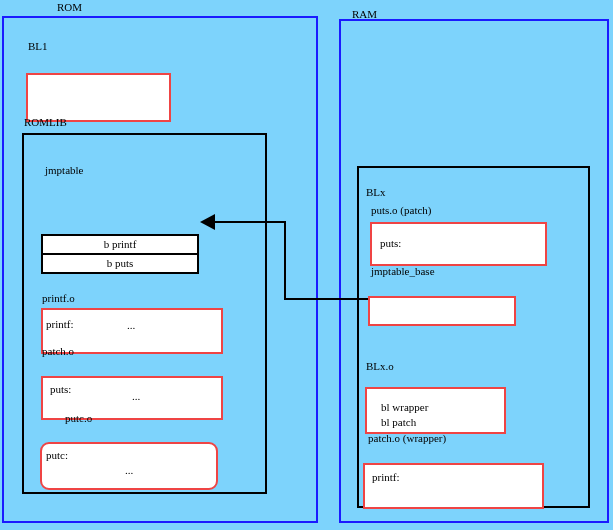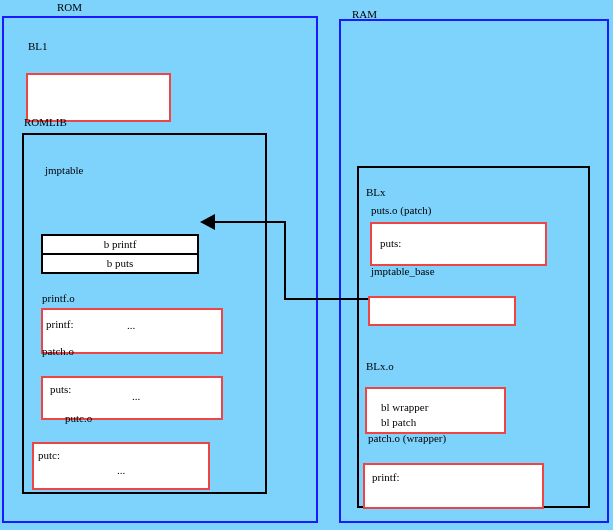--- a/index.html
+++ b/index.html
@@ -58,21 +58,21 @@
     <span class="inner-abs" style="left:84px; top:9px;">...</span>
   </div>
 
   <div class="lbl" style="left:42px; top:345px;">patch.o</div>
   <div class="box" style="left:41px; top:364px; width:182px; height:44px;">
     <span class="inner-abs" style="left:7px; top:5px;">puts:</span>
     <span class="inner-abs" style="left:89px; top:12px;">...</span>
   </div>
 
   <div class="lbl" style="left:42px; top:412px;margin-left:23px;">putc.o</div>
-  <div class="box" style="left:32px; top:430px; width:178px; height:48px;">
+  <div class="box" style="left:40px; top:430px; width:178px; height:48px;border-radius:9px;">
     <span class="inner-abs" style="left:4px; top:5px;">putc:</span>
     <span class="inner-abs" style="left:83px; top:20px;">...</span>
   </div>
 
   <div class="lbl" style="left:352px; top:8px;">RAM</div>
   <div class="frame" style="left:339px; top:19px; width:270px; height:504px;"></div>
 
   <div class="box-transparent" style="left:357px; top:166px; width:233px; height:342px;"></div>
   <div class="lbl" style="left:366px; top:186px;">BLx</div>
 

